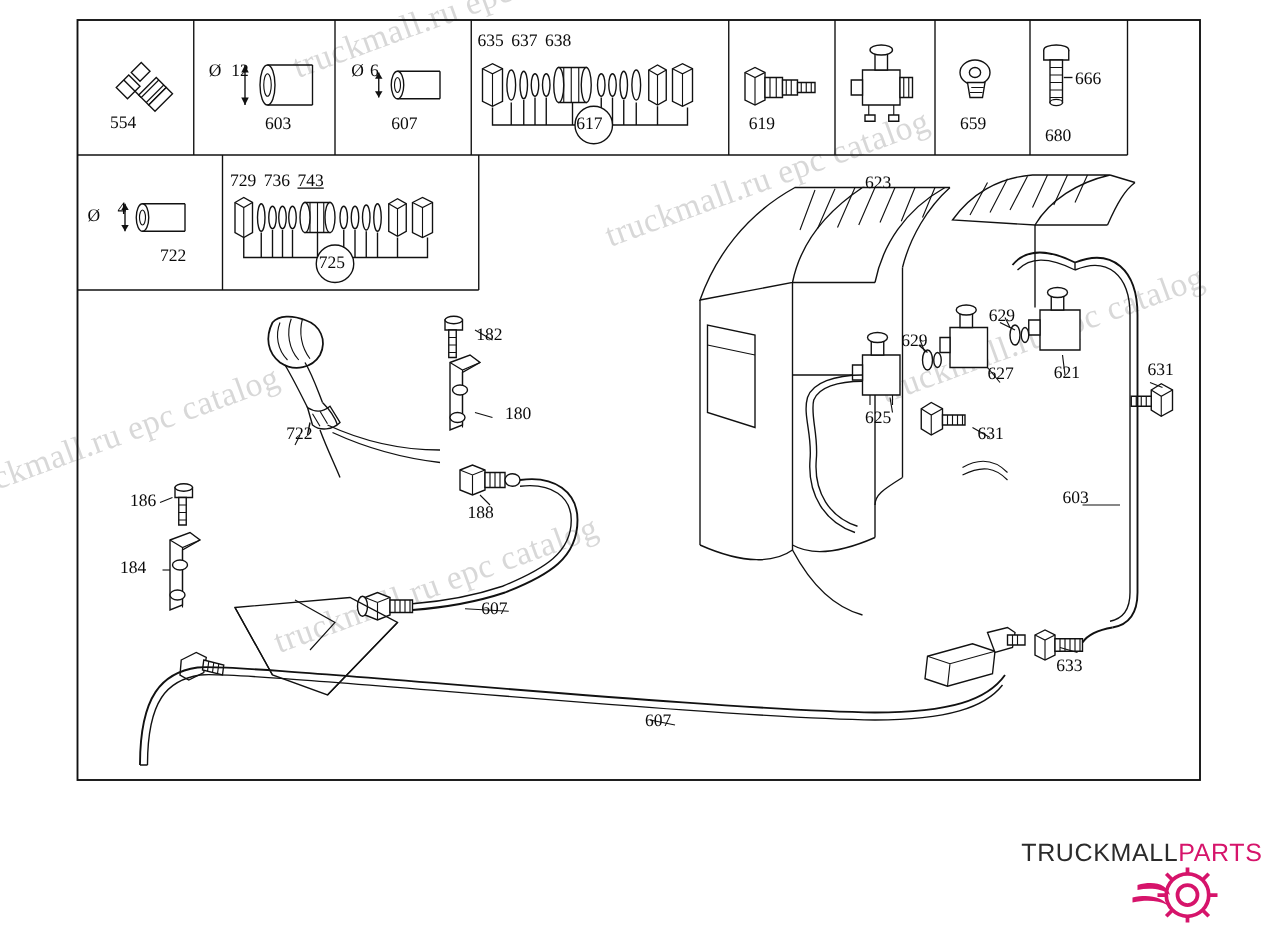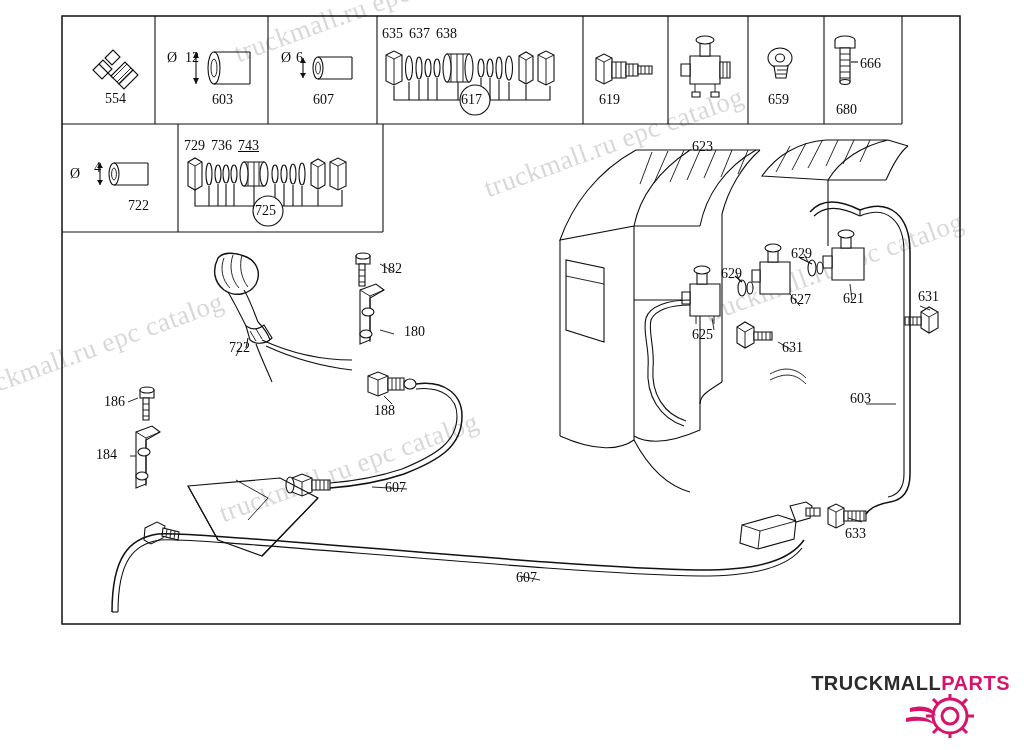--- a/index.html
+++ b/index.html
@@ -51,21 +51,21 @@
     right: 14px;
     bottom: 12px;
     width: 190px;
     height: 66px;
   }
   .brand-text {
     position: absolute;
     right: 0;
     top: 0;
     font-family: "Liberation Sans", sans-serif;
-    font-weight: bold;
+    font-weight: normal;
     font-size: 20px;
     letter-spacing: 0.5px;
     color: #2b2b2b;
   }
   .brand-text .accent { color: #d6146b; }
 </style>
 </head>
 <body>
 
 <div id="stage">
@@ -431,21 +431,21 @@
       <path d="M714 330 L712 318"></path>
       <path d="M800 306 L790 294"></path>
       <path d="M852 300 L850 284"></path>
       <path d="M740 282 L736 272"></path>
       <path d="M808 262 L804 254"></path>
       <path d="M792 350 L778 342"></path>
       <path d="M920 306 L930 310"></path>
     </g>
   </svg>
 
-  <div class="lbl" style="left:105px; top:92px;">554</div>
+  <div class="lbl" style="left:88px; top:92px;">554</div>
 
   <div class="lbl" style="left:167px; top:51px;">Ø</div>
   <div class="lbl" style="left:185px; top:51px;">12</div>
   <div class="lbl" style="left:212px; top:93px;">603</div>
 
   <div class="lbl" style="left:281px; top:51px;">Ø</div>
   <div class="lbl" style="left:296px; top:51px;">6</div>
   <div class="lbl" style="left:313px; top:93px;">607</div>
 
   <div class="lbl" style="left:382px; top:27px;">635</div>

